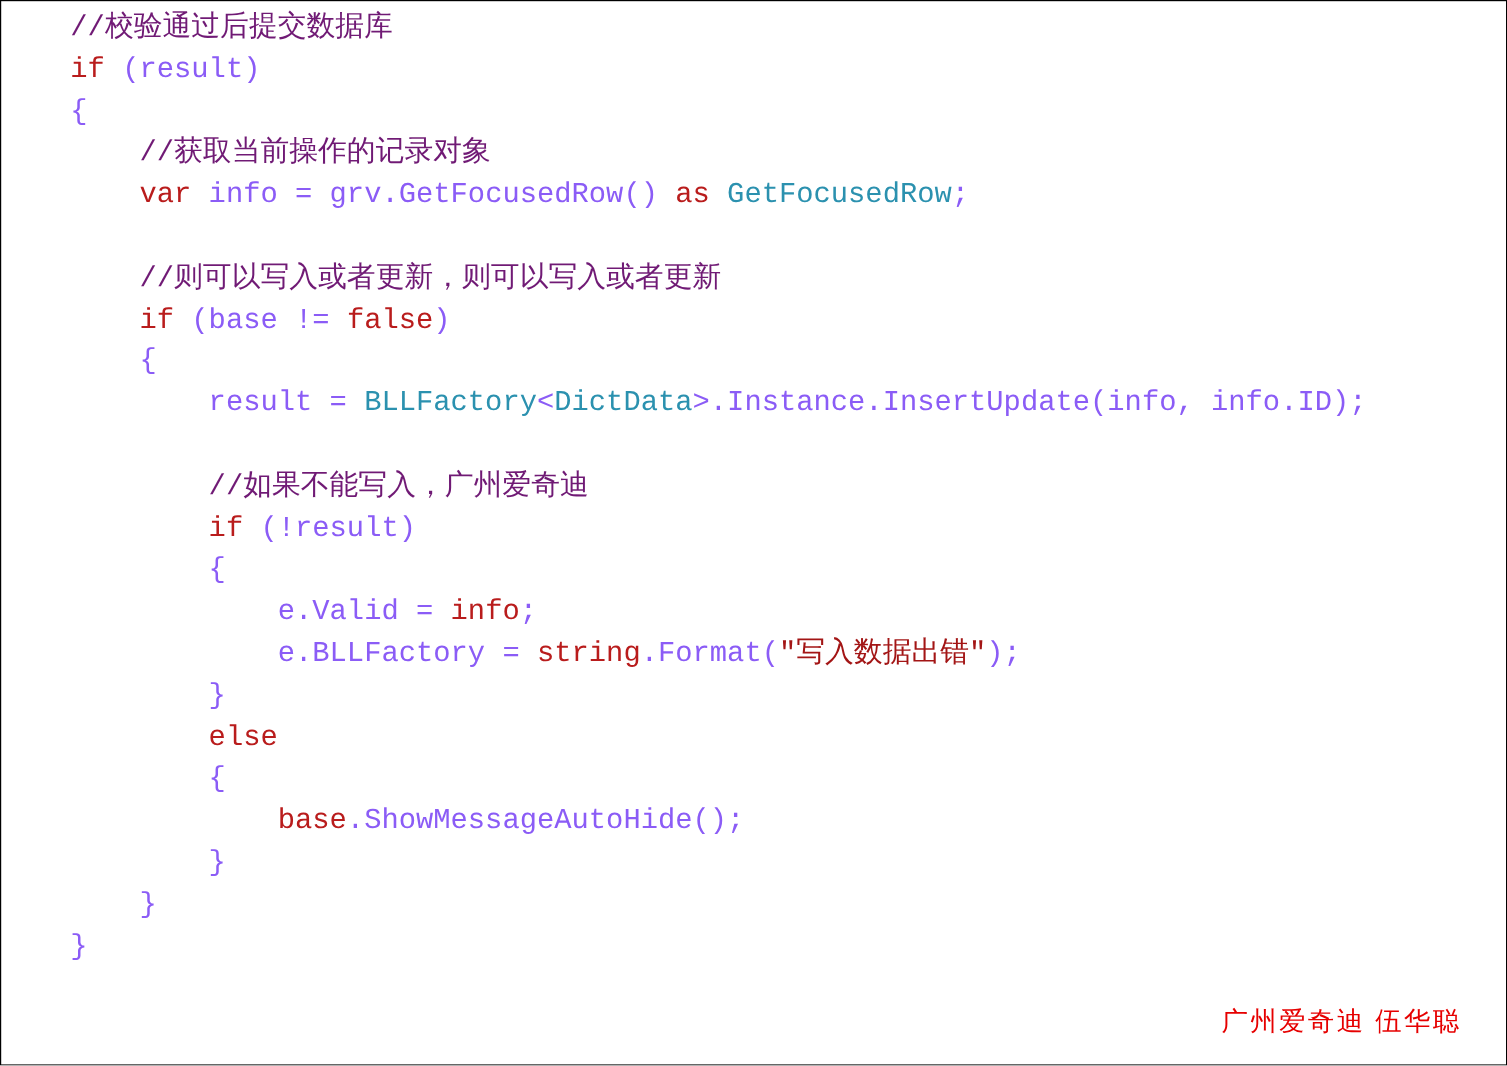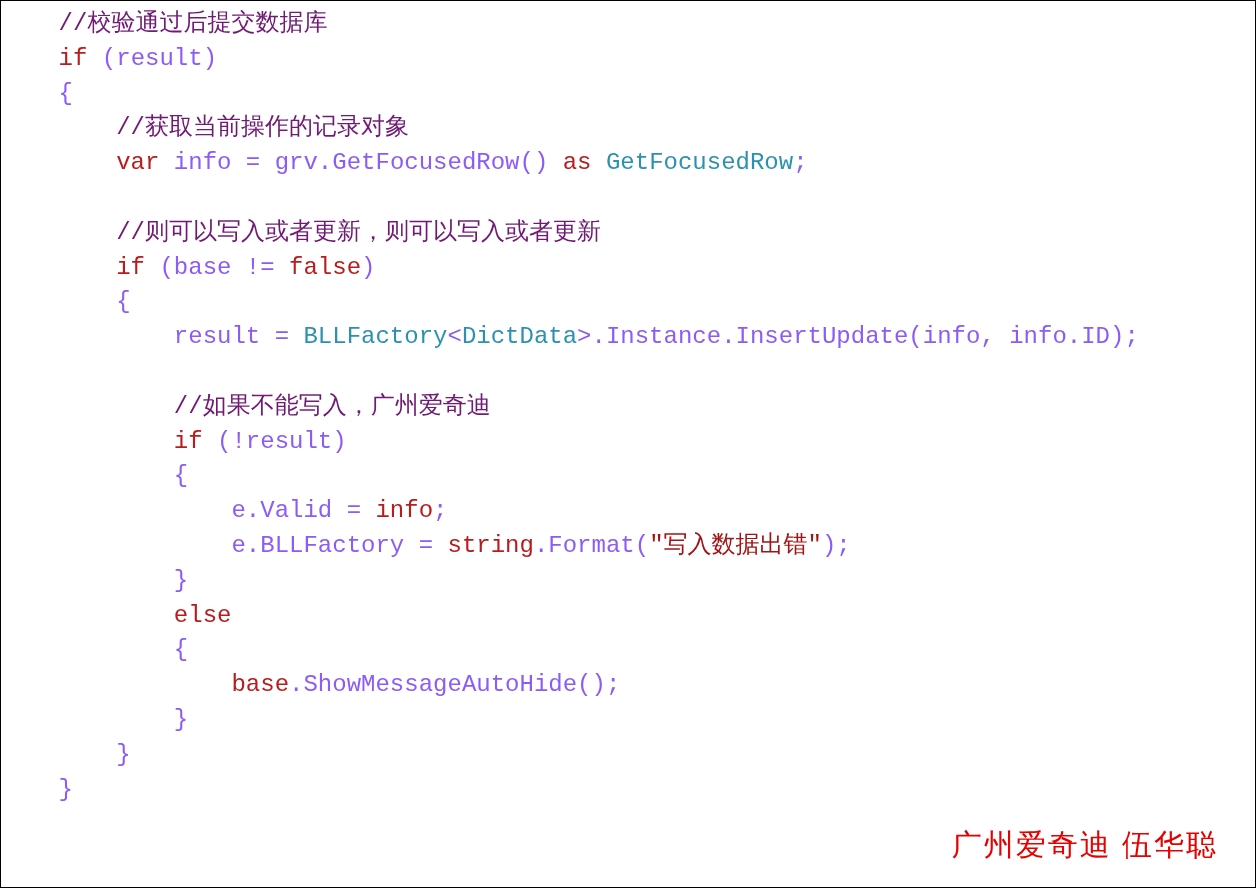--- a/index.html
+++ b/index.html
@@ -33,21 +33,21 @@
   .c-type    { color: #2b91af; }  
   .c-string  { color: #a31515; }  
   .c-plain   { color: #8b5cf6; }  
   .watermark {
     position: absolute;
     right: 37px;
     bottom: 20px;
     text-align: left;
     font-family: "Microsoft YaHei", SimSun, Arial, sans-serif;
     color: #e60000;
-    font-size: 30px;
+    font-size: 22px;
     line-height: 1.5;
     letter-spacing: 1px;
   }
   .watermark .line1 { letter-spacing: 2px; }
 </style>
 </head>
 <body>
 <div class="frame">
 
 <pre class="code"><span><span class="c-plain">    </span><span class="c-comment">//校验通过后提交数据库</span></span>

